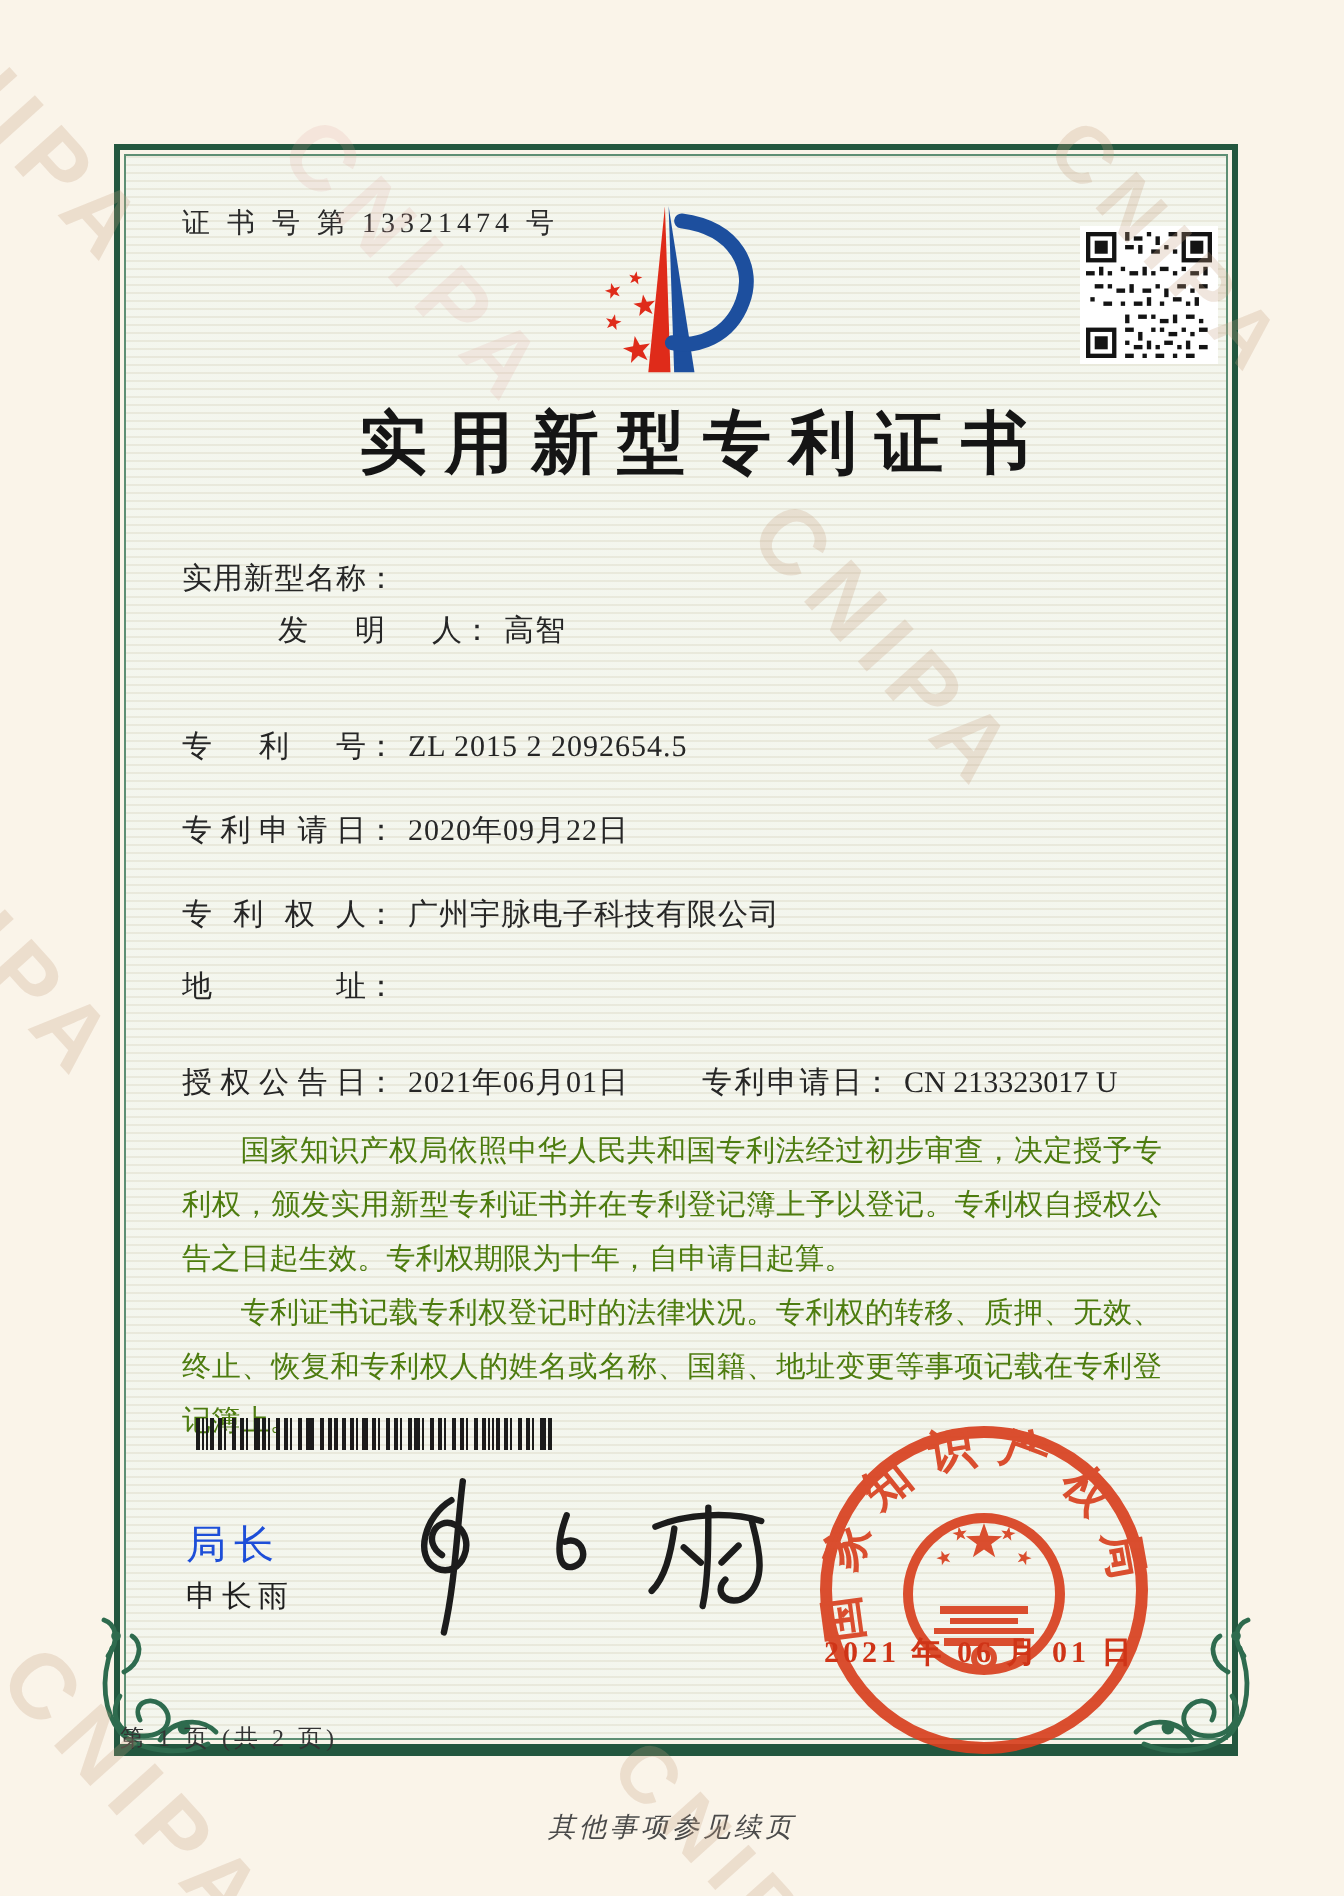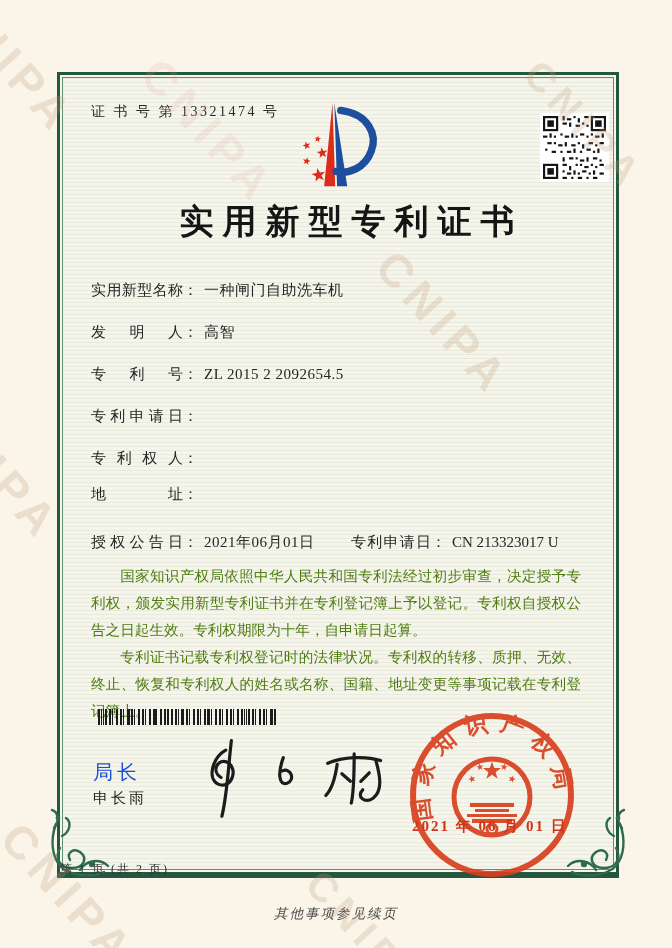--- a/index.html
+++ b/index.html
@@ -264,39 +264,40 @@
               <rect x="2" y="24" width="3" height="3"></rect>
             </g>
         </svg>
       </div>
 
       <div class="title">实用新型专利证书</div>
 
       <div class="frow" style="top:204px;">
         <span class="flabel">实用新型名称</span>
         <span class="fcolon">：</span>
-        <span class="fvalue">一种闸门自助洗车机</span>
-      </div>
-      <div class="frow" style="top:246px;">
+      </div>
+      <div class="frow" style="top:230px;margin-left:48px;">
         <span class="flabel">发明人</span>
         <span class="fcolon">：</span>
         <span class="fvalue">高智</span>
       </div>
       <div class="frow" style="top:288px;">
         <span class="flabel">专利号</span>
         <span class="fcolon">：</span>
         <span class="fvalue">ZL 2015 2 2092654.5</span>
       </div>
       <div class="frow" style="top:330px;">
         <span class="flabel">专利申请日</span>
         <span class="fcolon">：</span>
+        <span class="fvalue">2020年09月22日</span>
       </div>
       <div class="frow" style="top:372px;">
         <span class="flabel">专利权人</span>
         <span class="fcolon">：</span>
+        <span class="fvalue">广州宇脉电子科技有限公司</span>
       </div>
       <div class="frow" style="top:408px;">
         <span class="flabel">地址</span>
         <span class="fcolon">：</span>
       </div>
       <div class="frow" style="top:456px;">
         <span class="flabel">授权公告日</span>
         <span class="fcolon">：</span>
         <span class="fvalue" style="flex:none;">2021年06月01日</span>
         <span class="pair2">

